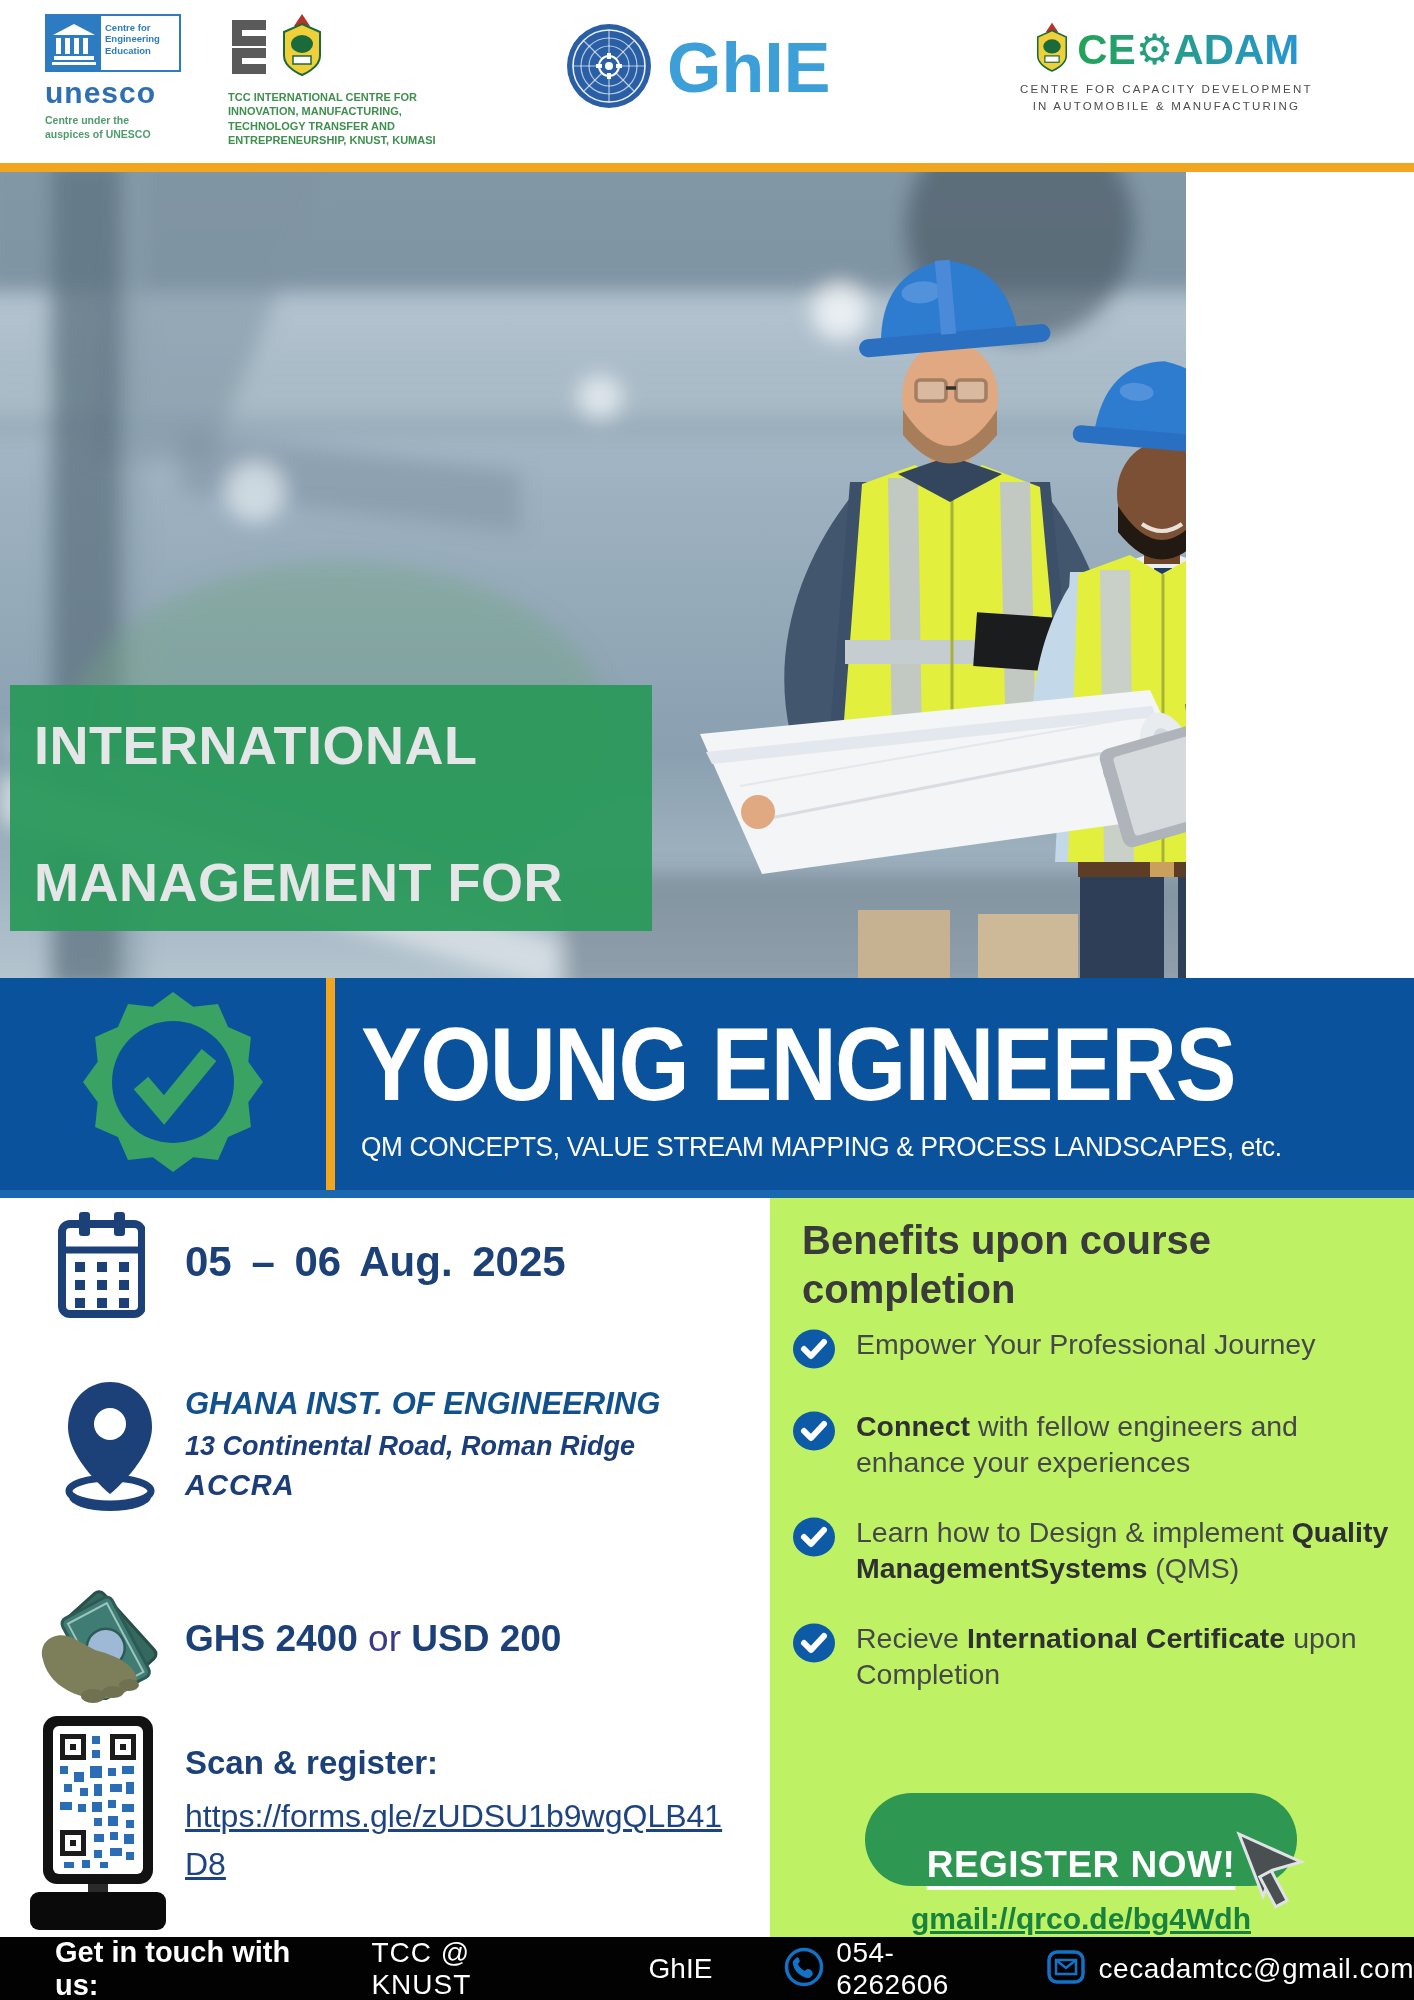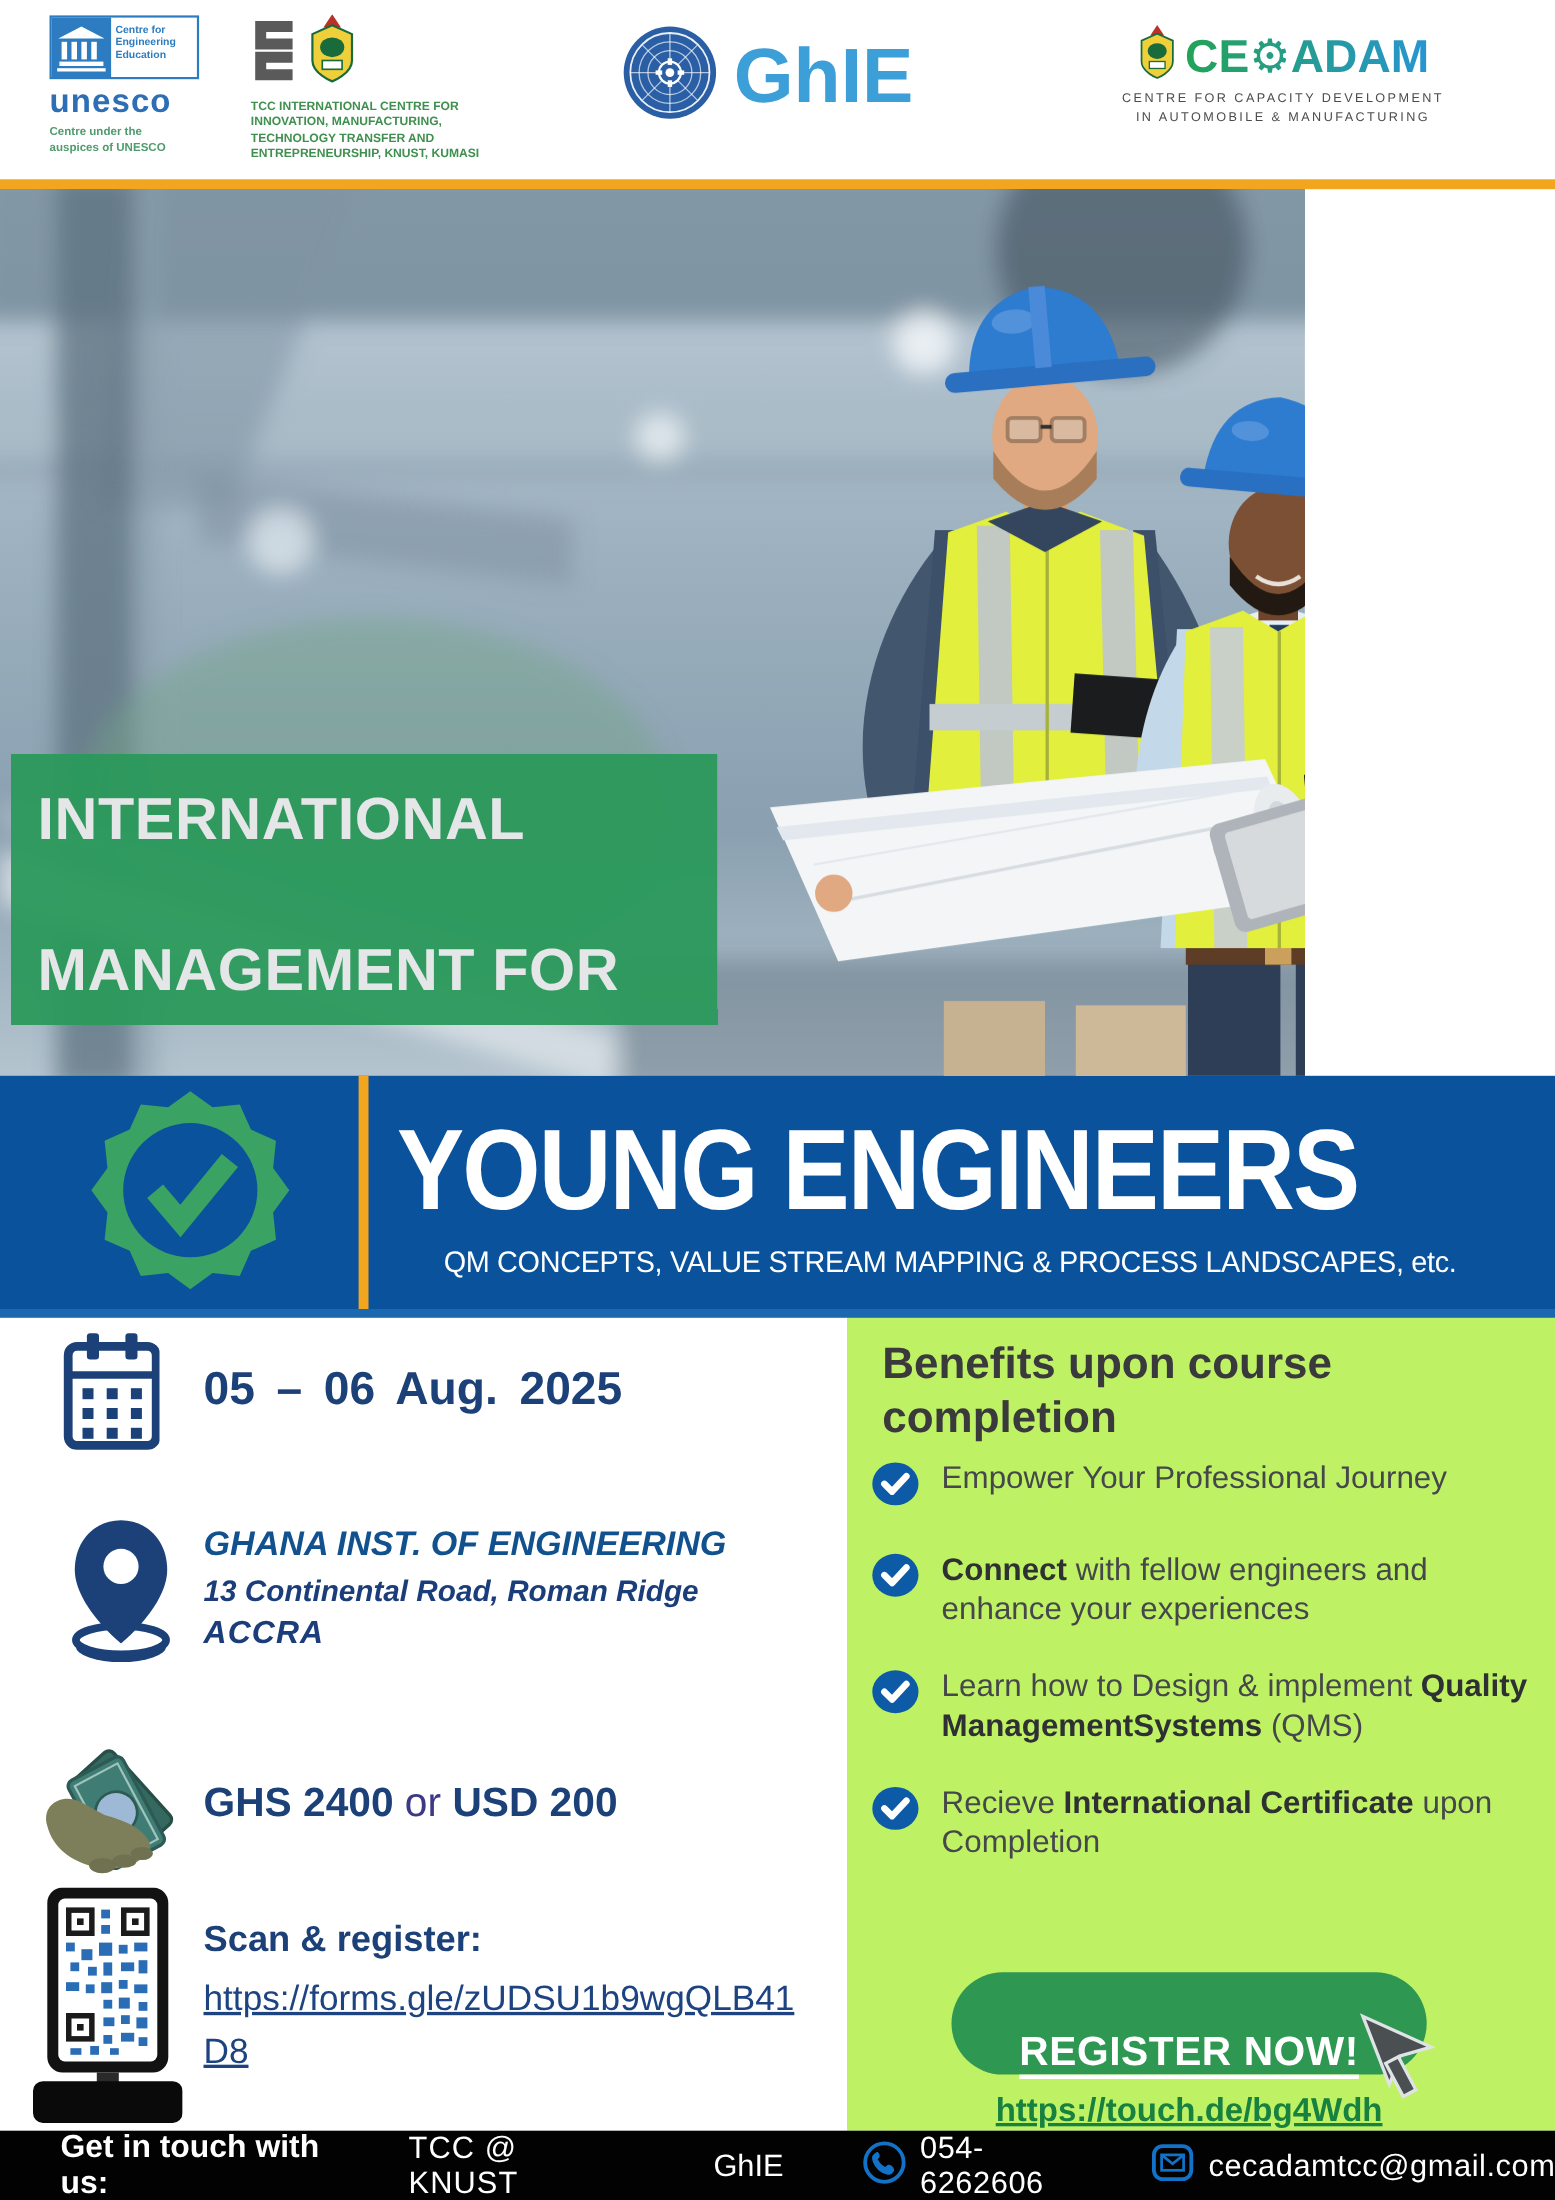--- a/index.html
+++ b/index.html
@@ -30,21 +30,21 @@
 
   
   .hero{position:absolute;top:172px;left:0;width:1186px;height:806px;overflow:hidden;background:#9db1c0;}
   .hero svg{position:absolute;top:0;left:0;}
   .green-box{position:absolute;left:10px;top:513px;width:642px;height:246px;background:rgba(42,153,91,0.95);
              box-sizing:border-box;padding:26px 10px 0 24px;z-index:5;}
   .green-box .t{font-size:54px;font-weight:800;color:#e4e6e7;line-height:1.27;letter-spacing:0.5px;}
 
   
   .banner{position:absolute;top:978px;left:0;width:1414px;height:212px;background:#0a539c;
-          border-bottom:8px solid #1b67b0;box-sizing:content-box;display:flex;align-items:center;text-align:right;}
+          border-bottom:8px solid #1b67b0;box-sizing:content-box;display:flex;align-items:center;}
   .badge-wrap{margin-left:78px;flex:0 0 auto;}
   .orange-rule{width:9px;height:212px;background:#f2a51e;margin-left:58px;flex:0 0 auto;}
   .banner-text{margin-left:26px;padding-top:6px;}
   .banner-title{font-size:104px;font-weight:800;color:#ffffff;line-height:1;letter-spacing:-2px;
                 transform:scaleX(0.88);transform-origin:left center;white-space:nowrap;}
   .banner-sub{font-size:27px;font-weight:500;color:#ffffff;margin-top:16px;letter-spacing:-0.3px;
               transform:scaleX(0.97);transform-origin:left center;white-space:nowrap;}
 
   
   .content{position:absolute;top:1198px;left:0;width:1414px;height:739px;display:flex;}
@@ -501,21 +501,21 @@
       <div class="register-wrap">
         <div class="register-btn">
           <span class="lbl">REGISTER NOW!</span>
           <span class="cursor">
             <svg width="78" height="86" viewBox="0 0 78 86">
               <polygon points="6,4 30,66 40,40 68,32" fill="#4a4f52" stroke="#dfe3e6" stroke-width="3"></polygon>
               <rect x="34" y="42" width="13" height="34" fill="#4a4f52" stroke="#dfe3e6" stroke-width="3" transform="rotate(-28 40 59)"></rect>
             </svg>
           </span>
         </div>
-        <a class="register-link" href="#">https://touch.de/bg4Wdh</a>
+        <a class="register-link" href="#">gmail://qrco.de/bg4Wdh</a>
       </div>
     </div>
   </div>
 
   <div class="footer">
     <span class="f-label">Get in touch with us:</span>
     <span class="f-org1">TCC @ KNUST</span>
     <span class="f-org2">GhIE</span>
     <span class="f-grp">
       <span>

